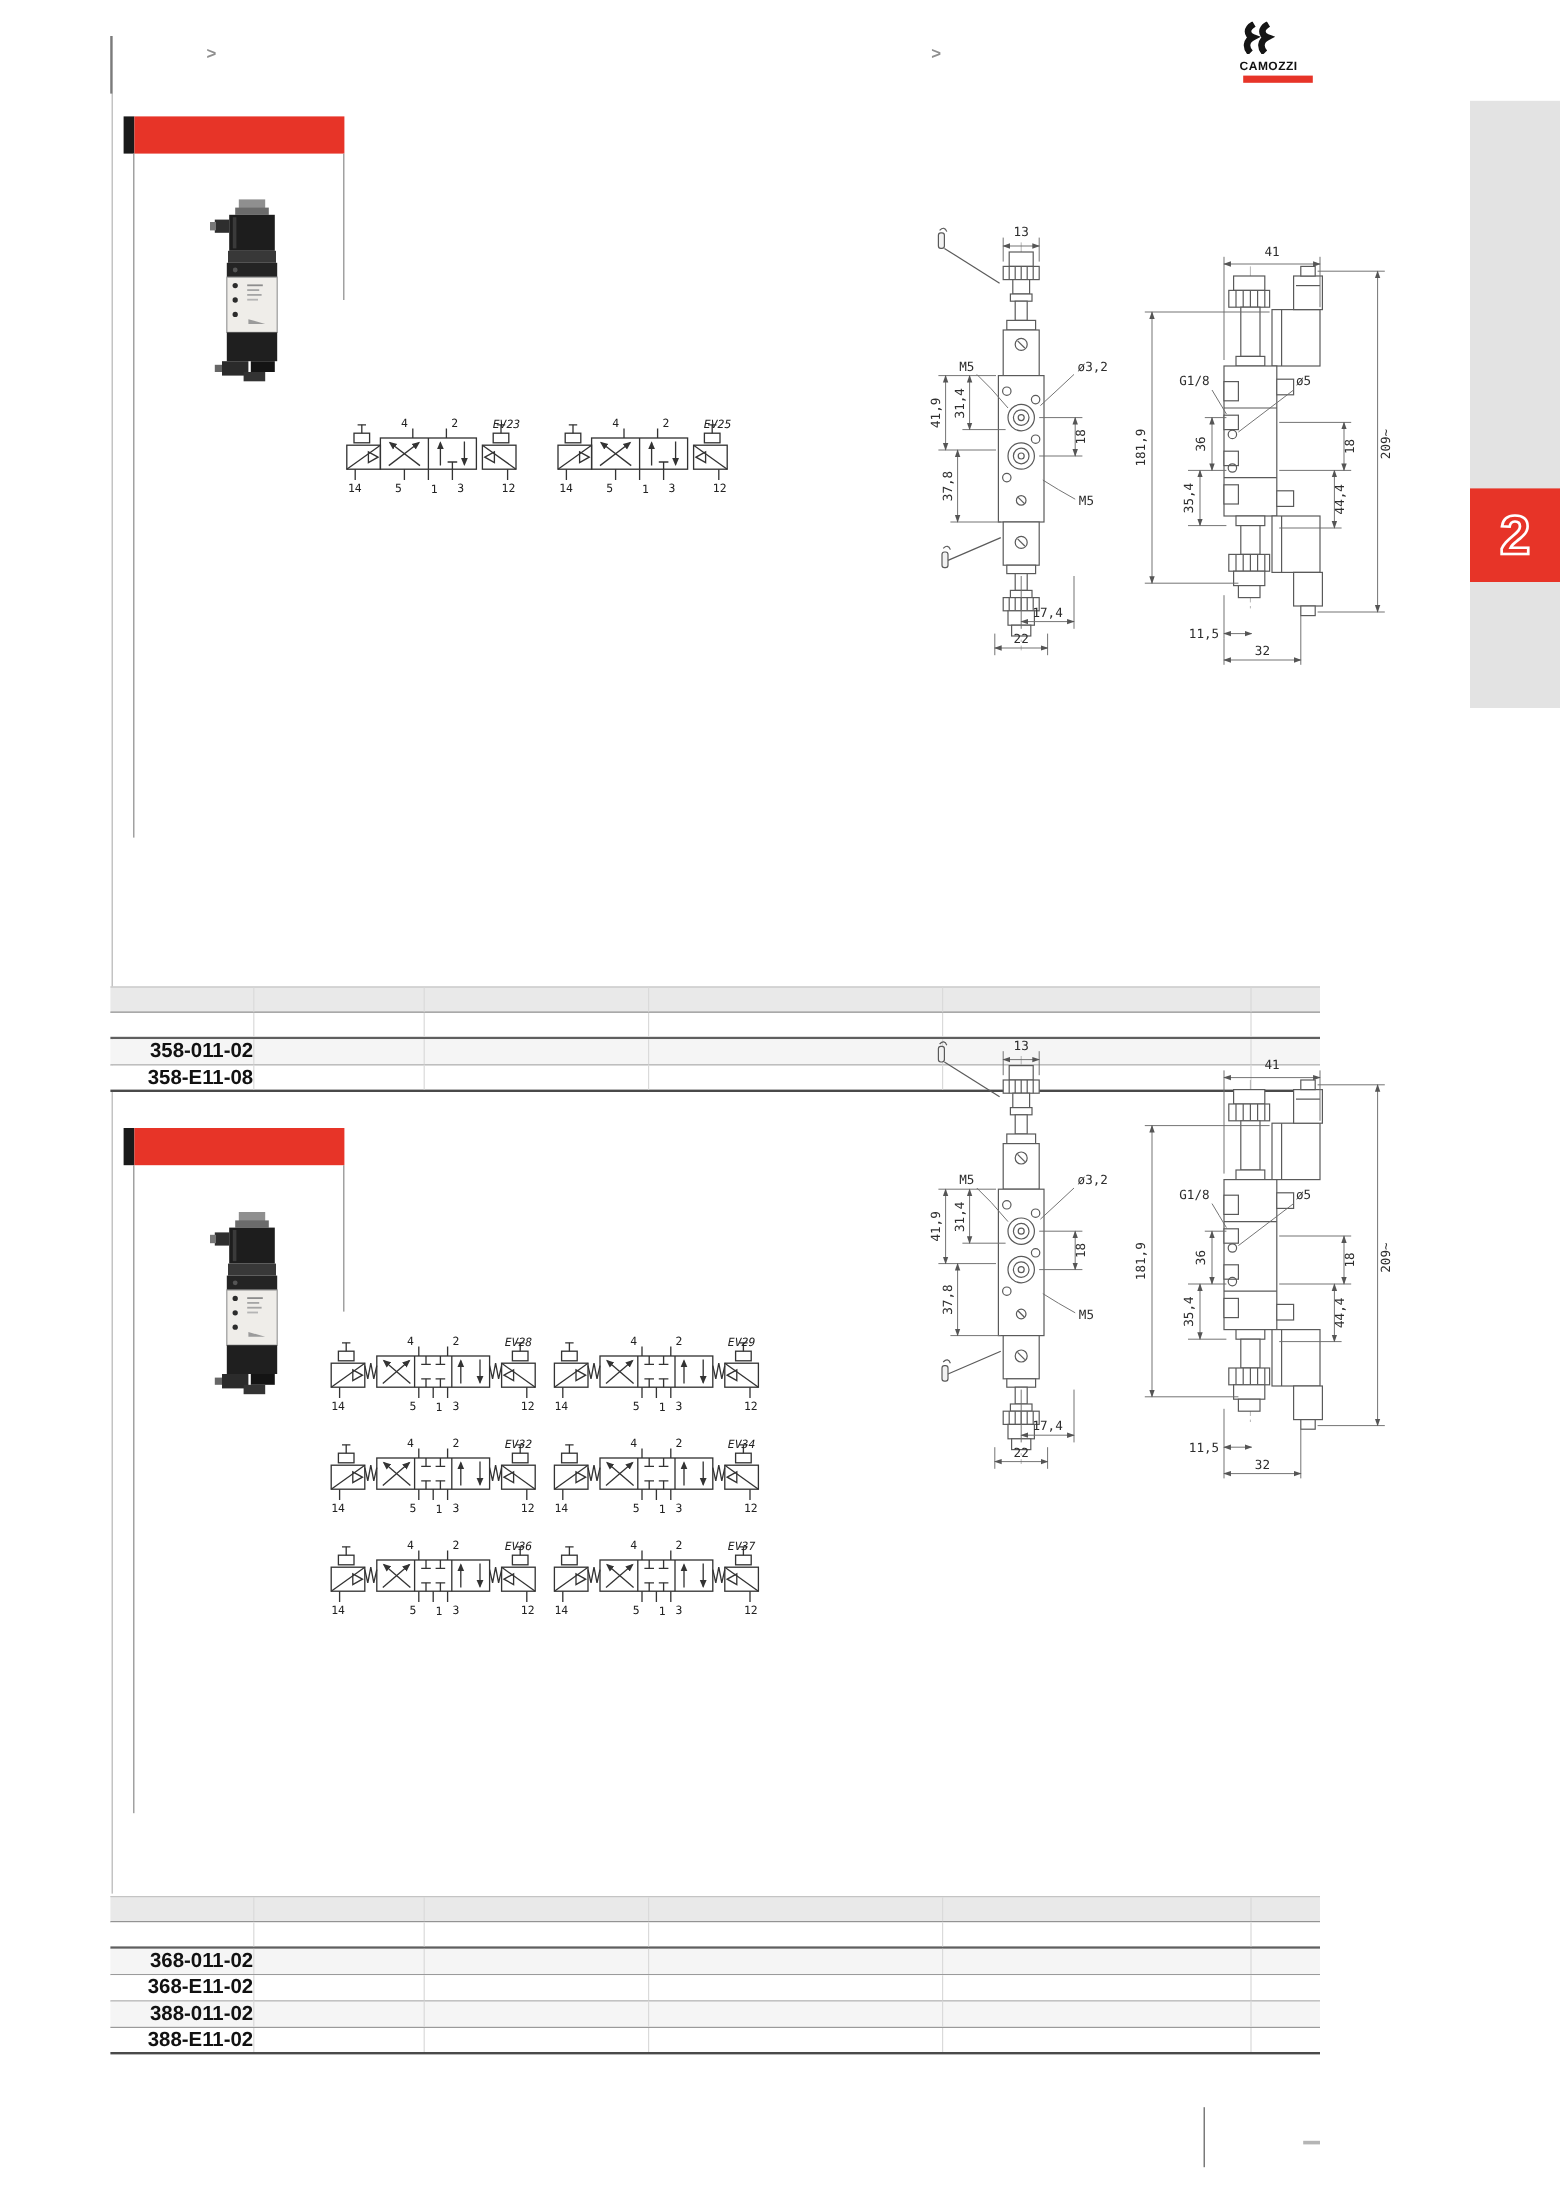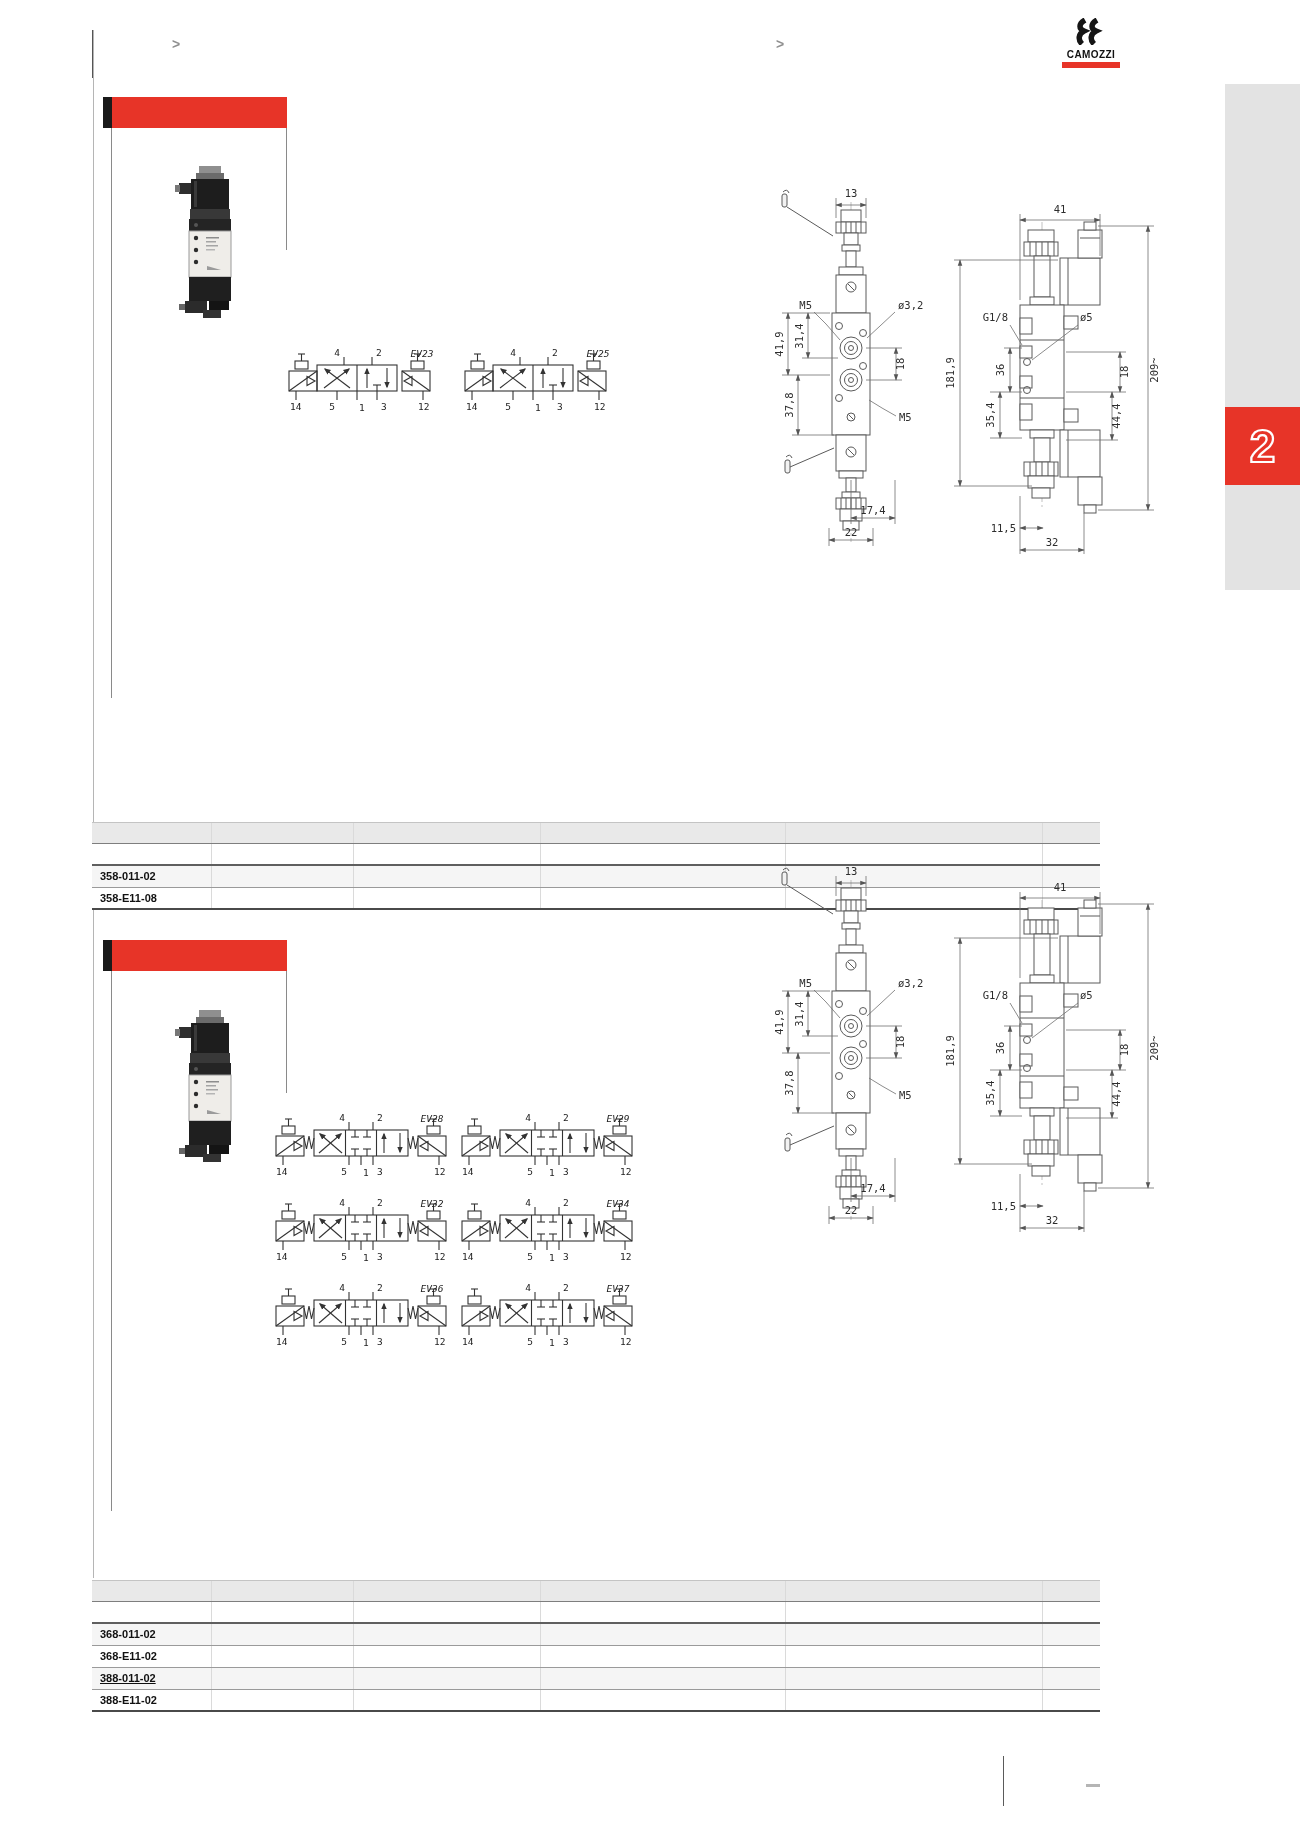--- a/index.html
+++ b/index.html
@@ -4,21 +4,21 @@
 <style>
   html,body{margin:0;padding:0;background:#fff;}
   .page{position:relative;width:1300px;height:1839px;background:#fff;overflow:hidden;
         font-family:"Liberation Sans", sans-serif;}
   .abs{position:absolute;}
   
   .left-rule{left:93px;top:30px;width:1px;height:1548px;background:#b5b5b5;}
   .left-rule-dark{left:92px;top:30px;width:2px;height:48px;background:#555;}
   .crumb{color:#8f8f8f;font-size:14px;font-weight:bold;}
   .crumb1{left:172px;top:36px;} .crumb2{left:776px;top:36px;}
-  .logo{left:1059px;top:18px;width:64px;text-align:center;}
+  .logo{left:1033px;top:18px;width:64px;}
   .logo-text{font-size:10px;font-weight:bold;letter-spacing:.4px;color:#111;margin-top:0px;}
   .logo-bar{width:58px;height:6px;margin:2px auto 0 auto;background:#e73428;}
   
   .sidebar{left:1225px;top:84px;width:75px;height:506px;background:#e3e3e3;}
   .chapter-tab{left:1225px;top:407px;width:75px;height:78px;background:#e73428;
     display:flex;align-items:center;justify-content:center;}
   .chapter-num{font-size:46px;font-weight:bold;color:#e73428;
     -webkit-text-stroke:2.2px #ffffff;line-height:1;}
   
   .notch{width:9px;height:31px;background:#1a1a1a;}
@@ -35,22 +35,22 @@
   
   .ptable{width:1008px;}
   .t1{left:92px;top:822px;} .t2{left:92px;top:1580px;}
   .t-row{display:flex;height:22px;box-sizing:border-box;border-bottom:1px solid #9a9a9a;}
   .t-head{background:#e9e9e9;border-top:1px solid #c4c4c4;border-bottom:1.5px solid #7e7e7e;}
   .t-empty{background:#fff;border-bottom:2px solid #5f5f5f;}
   .t-odd{background:#f5f5f5;} .t-even{background:#ffffff;}
   .t-last{border-bottom:2px solid #4a4a4a;}
   .t-cell{height:100%;box-sizing:border-box;border-right:1px solid #dadada;}
   .t-cell:last-child{border-right:none;}
-  .t-data .t-cell:first-child{font-weight:bold;font-size:11px;line-height:20px;
-     padding-left:8px;color:#111;}
+  .t-data .t-cell:first-child{font-weight:bold;font-size:17px;line-height:20px;
+     padding-left:8px;color:#111;text-align:right;}
   
   .dimtxt{font-family:"DejaVu Sans Mono", monospace;font-size:10.5px;fill:#2d2d2d;}
   .ptxt text{font-family:"DejaVu Sans Mono", monospace;font-size:9.5px;fill:#222;}
   .sym-label{font-size:10px;font-style:italic;}
   .foot-vline{left:1003px;top:1756px;width:1px;height:50px;background:#5a5a5a;}
   .foot-dash{left:1086px;top:1784px;width:14px;height:3px;background:#b5b5b5;}
 </style>
 </head>
 <body>
 
@@ -556,21 +556,21 @@
       </div>
       <div class="t-row t-data t-even">
         <div class="t-cell" style="width: 120px;">368-E11-02</div>
         <div class="t-cell" style="width: 142px;"></div>
         <div class="t-cell" style="width: 187px;"></div>
         <div class="t-cell" style="width: 245px;"></div>
         <div class="t-cell" style="width: 257px;"></div>
         <div class="t-cell" style="width: 57px;"></div>
       </div>
       <div class="t-row t-data t-odd">
-        <div class="t-cell" style="width: 120px; text-decoration: underline;">388-011-02</div>
+        <div class="t-cell" style="width: 120px;">388-011-02</div>
         <div class="t-cell" style="width: 142px;"></div>
         <div class="t-cell" style="width: 187px;"></div>
         <div class="t-cell" style="width: 245px;"></div>
         <div class="t-cell" style="width: 257px;"></div>
         <div class="t-cell" style="width: 57px;"></div>
       </div>
       <div class="t-row t-data t-even t-last">
         <div class="t-cell" style="width: 120px;">388-E11-02</div>
         <div class="t-cell" style="width: 142px;"></div>
         <div class="t-cell" style="width: 187px;"></div>

